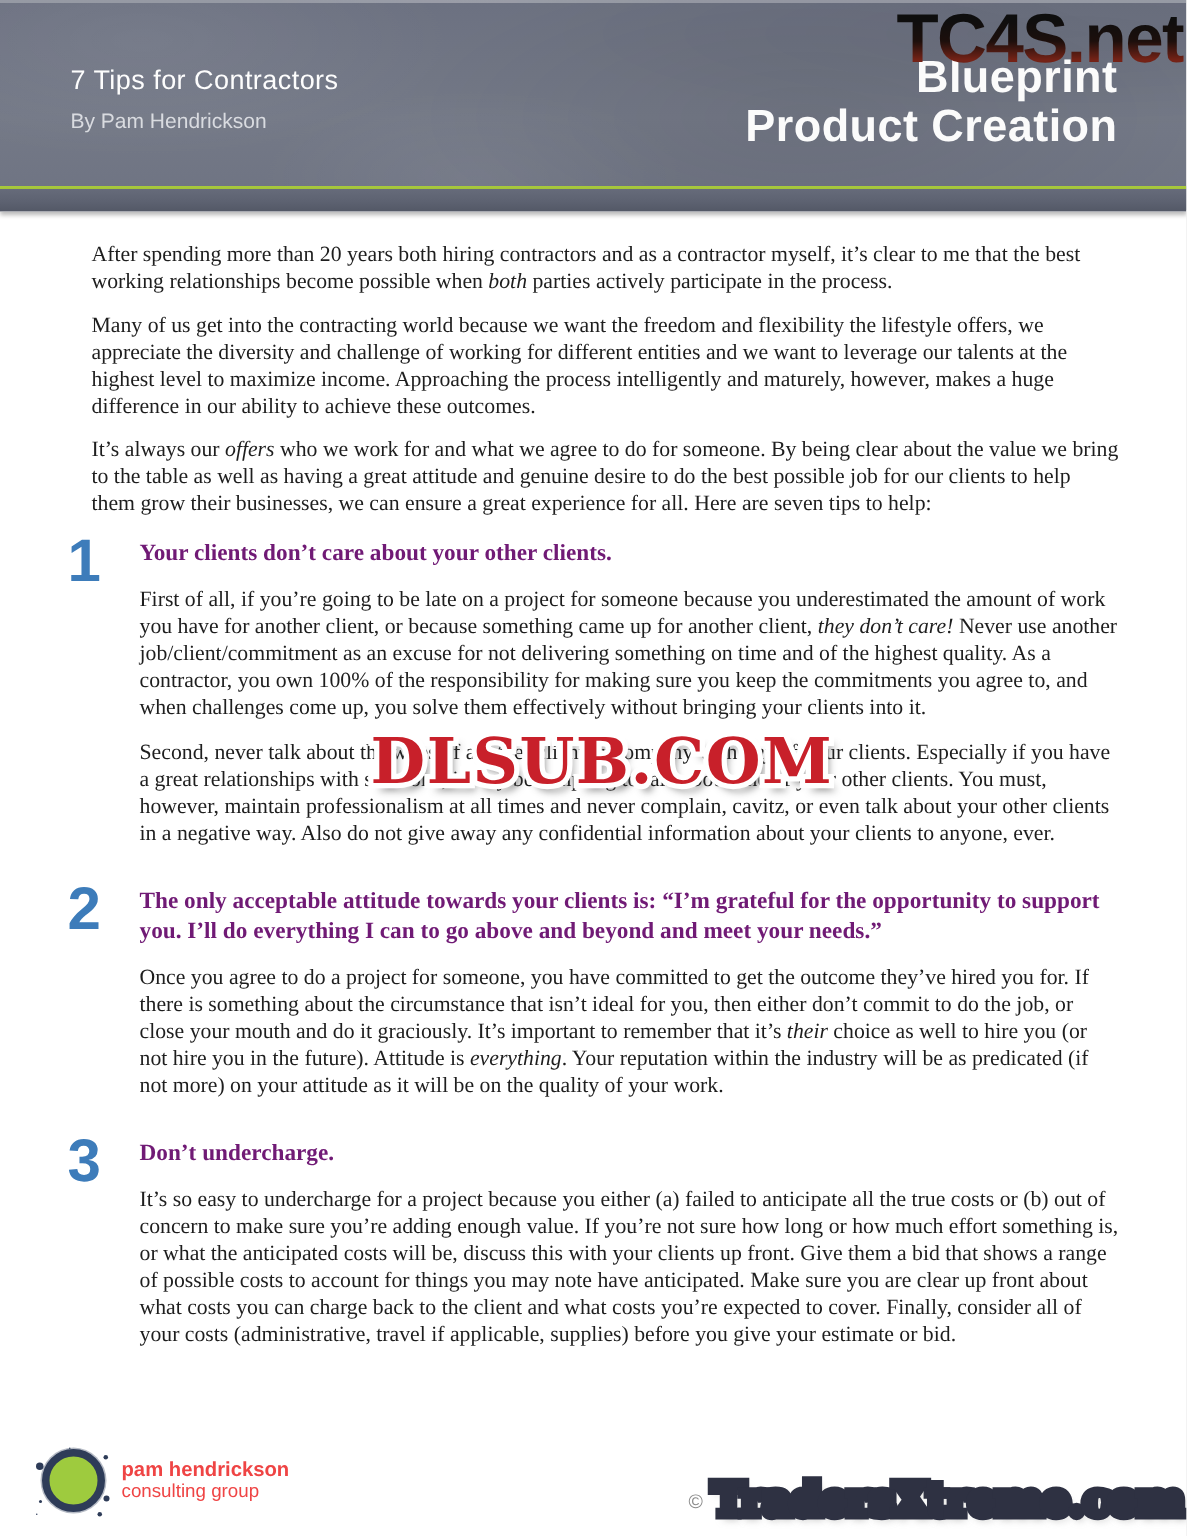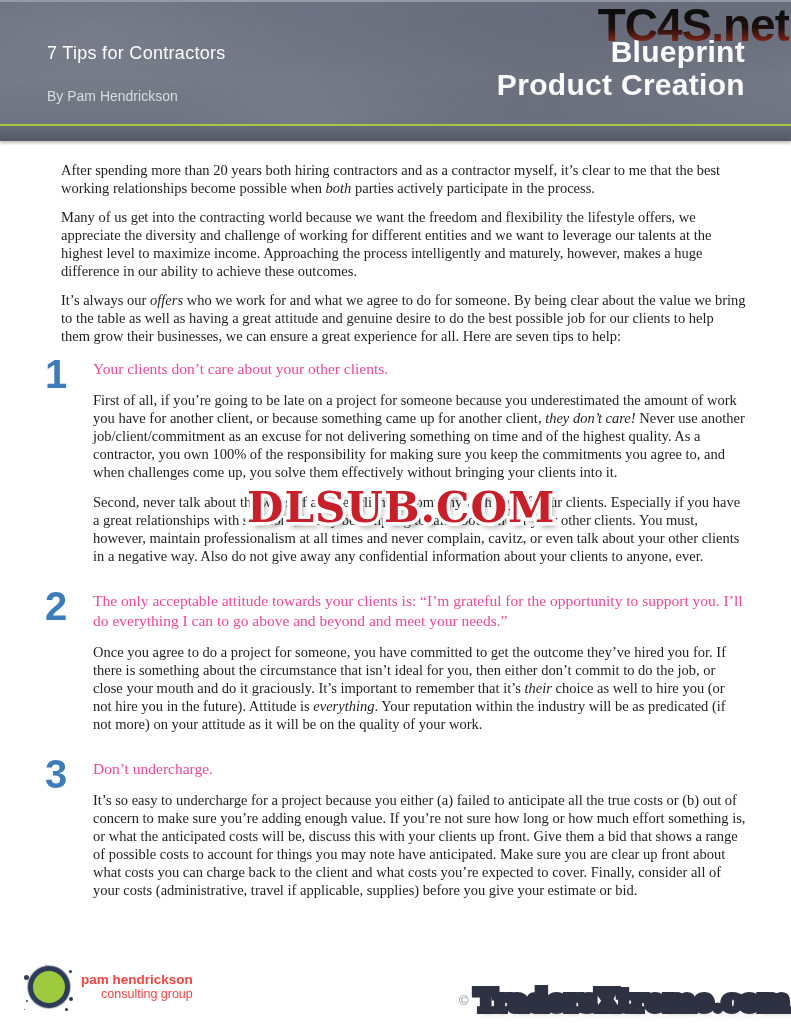--- a/index.html
+++ b/index.html
@@ -33,21 +33,21 @@
     position:absolute; top:124px; left:0; width:100%; height:15px;
     background: linear-gradient(180deg, #666b7a 0%, #5d6271 55%, #535866 100%);
     box-shadow: 0 2px 3px rgba(0,0,0,0.28);
     z-index:3;
   }
   .header-left {
     position:absolute; left:47px; top:41px;
     font-family:"Liberation Sans", sans-serif; color:#fdfdfd; z-index:2;
   }
   .doc-title { font-size:18px; font-weight:normal; letter-spacing:0.3px; }
-  .doc-byline { font-size:14px; font-weight:normal; color:#d9dbe0; margin-top:24px; }
+  .doc-byline { font-size:14px; font-weight:normal; color:#d9dbe0; margin-top:8px; }
   .brand {
     position:absolute; right:46px; top:33px; text-align:right;
     font-family:"Liberation Sans", sans-serif; color:#fbfbfb;
     font-size:30px; font-weight:bold; line-height:33px; letter-spacing:0.3px;
     z-index:2;
   }
 
   
   .wm-top {
     position:absolute; top:1px; right:2px; z-index:5;
@@ -95,21 +95,21 @@
   em { font-style:italic; }
 
   .tip { display:flex; margin-top:14px; }
   .tip-num {
     flex:none; width:48px; margin-top:-5px;
     font-family:"Liberation Sans", sans-serif; font-weight:bold;
     font-size:40px; line-height:40px; color:#3d7cba;
   }
   .tip-body { flex:1; }
   .tip-heading {
-    font-weight:normal; font-size:15.5px; line-height:20px; color:#ec4899;
+    font-weight:bold; font-size:15.5px; line-height:20px; color:#701a75;
     margin:0 0 7px 0;
   }
   .tip-body p { margin:0 0 12px 0; }
 
   
   .footer-logo {
     position:absolute; left:28px; top:966px;
     display:flex; align-items:center; gap:11px;
   }
   .logo-mark {
@@ -120,21 +120,21 @@
   }
   .logo-mark::before, .logo-mark::after {
     content:""; position:absolute; background:#2e3c58; border-radius:50%;
   }
   .logo-mark::before { width:5px; height:5px; left:-9px; top:4px;
     box-shadow: 44px -6px 0 -1px #2e3c58, 40px 32px 0 -1px #2e3c58, -2px 32px 0 -2px #2e3c58, 20px -12px 0 -2px #2e3c58; }
   .logo-mark::after { width:4px; height:4px; right:-8px; bottom:2px;
     box-shadow: -44px 2px 0 -1px #2e3c58; }
   .logo-text { font-family:Liberation Sans, sans-serif; color:#ef4444; line-height:15px; }
   .logo-name { font-size:13.5px; font-weight:bold; }
-  .logo-sub { font-size:12.5px;text-align:right; }
+  .logo-sub { font-size:12.5px; }
 </style>
 </head>
 <body>
 
 <div class="page">
 
   <div class="header">
     <div class="header-left">
       <div class="doc-title">7 Tips for Contractors</div>
       <div class="doc-byline">By Pam Hendrickson</div>

